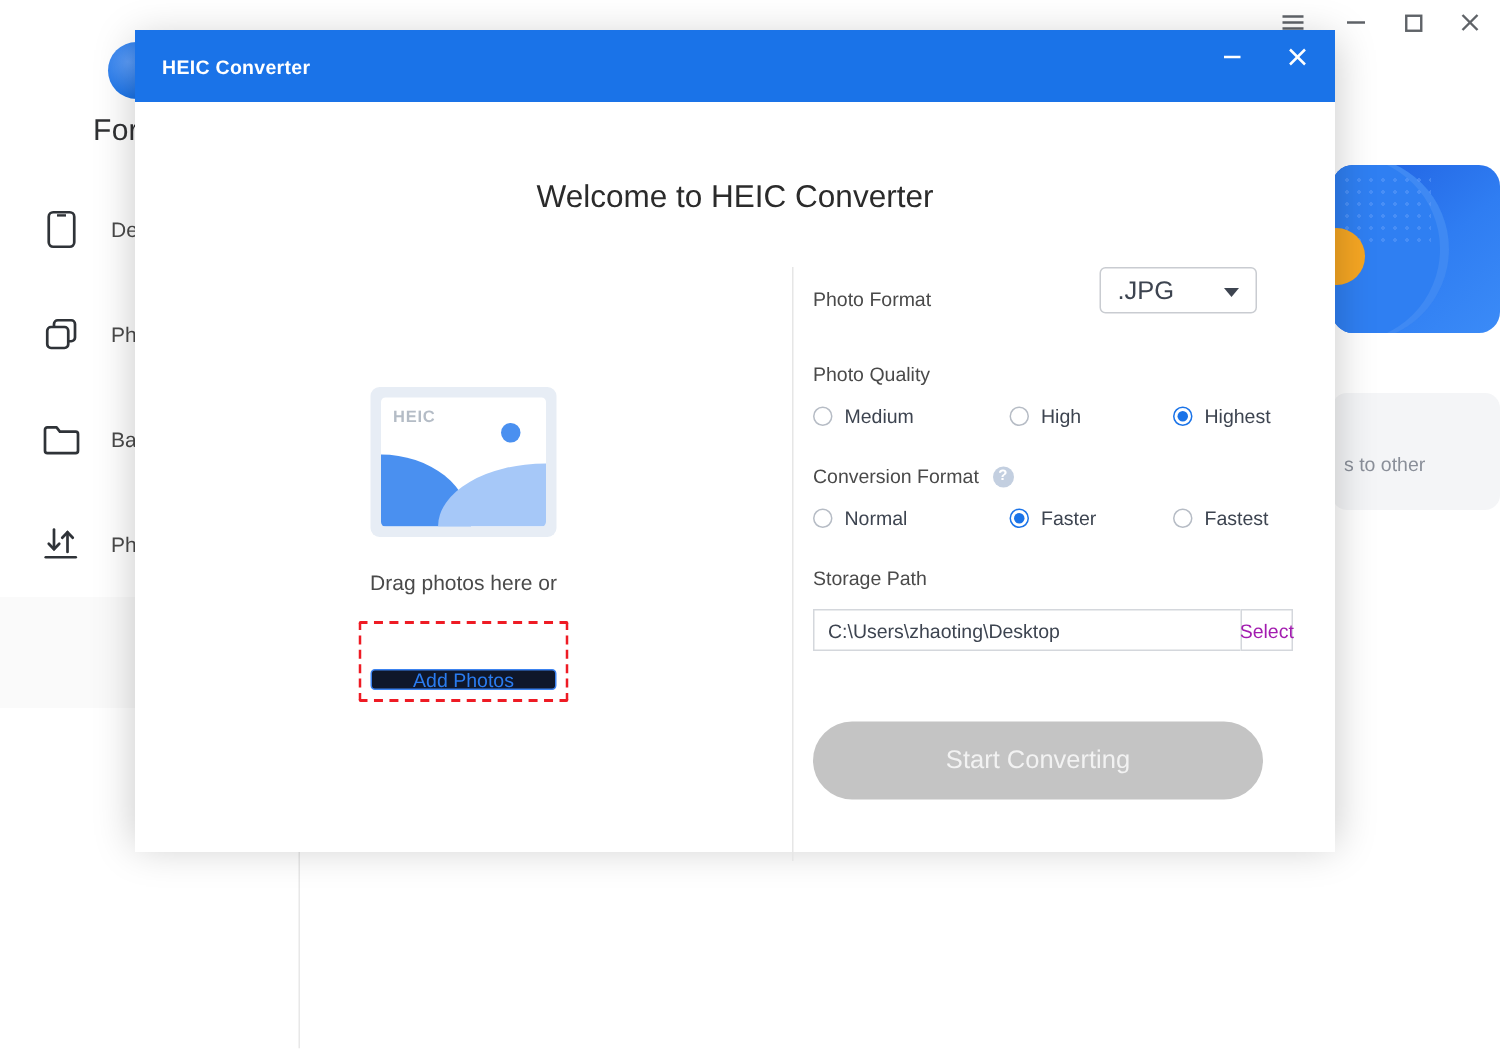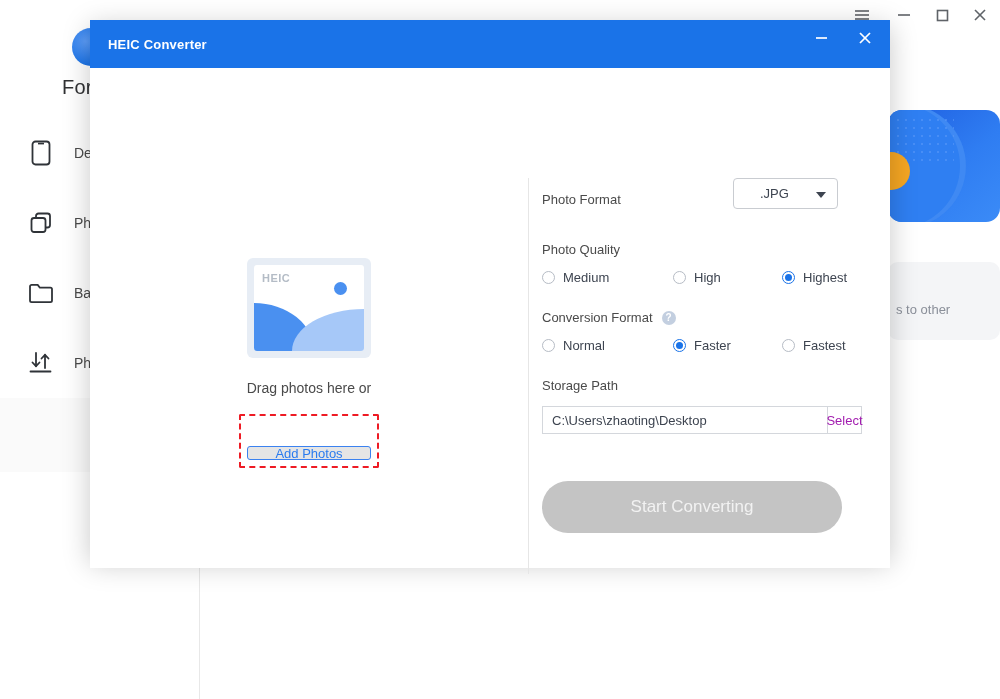--- a/index.html
+++ b/index.html
@@ -99,37 +99,37 @@
                  background:#a6c8f8; border-top-left-radius:72px 42px; }
 
   .drag-txt { margin-top:22px; font-size:14px; color:#4a4a4a; }
 
   .addwrap { position:relative; width:124px; height:38px; margin:26px auto 0; }
   .dashbox {
       position:absolute; left:-8px; top:-8px; right:-8px; bottom:-8px;
       border:2px dashed #ee1b24; border-radius:2px;
   }
   .add-btn {
-      position:absolute; inset:0; border:1px solid #3b82f0; border-radius:3px; background:#e5e5e5;
+      position:absolute; inset:0; border:1px solid #3b82f0; border-radius:3px; background:#0f172a;
       display:flex; align-items:center; justify-content:center;
       font-size:13px; color:#2a7bef; cursor:pointer;margin-top:24px;
   }
 
   
   .right-pane { position:absolute; left:452px; top:110px; width:320px; }
   .fld-label { font-size:13px; color:#4a4a4a; }
 
   .row-format { position:relative; height:46px; }
   .row-format .fld-label { position:absolute; left:0; top:14px; }
   .dropdown {
       position:absolute; left:191px; top:0; width:105px; height:31px;
       border:1px solid #c9ccd1; border-radius:4px; background:#fff;
       display:flex; align-items:center; cursor:pointer;
   }
-  .dropdown .dd-val { margin-left:26px; font-size:13px; color:#3d4450; }
+  .dropdown .dd-val { margin-left:11px; font-size:17px; color:#3d4450; }
   .dd-caret { position:absolute; right:11px; top:13px; width:0; height:0;
               border-left:5px solid transparent; border-right:5px solid transparent; border-top:6px solid #3d4450; }
 
   .sec-head { margin-top:18px; font-size:13px; color:#4a4a4a; display:flex; align-items:center; }
   .help-ico { margin-left:9px; width:14px; height:14px; border-radius:50%; background:#c3cfe0;
               color:#fff; font-size:10px; line-height:14px; text-align:center; font-weight:bold; cursor:pointer; }
 
   .radio-row { margin-top:13px; position:relative; height:22px; }
   .radio { position:absolute; display:flex; align-items:center; cursor:pointer; }
   .rdot { width:13px; height:13px; border-radius:50%; border:1px solid #b6bcc5; background:#fff;
@@ -274,20 +274,21 @@
             <g stroke="#ffffff" stroke-width="1.7">
               <line x1="2" y1="2" x2="12" y2="12"></line>
               <line x1="12" y1="2" x2="2" y2="12"></line>
             </g>
           </svg>
       </div>
     </div>
 
     <div class="dlg-body">
 
+      <div class="welcome">Welcome to HEIC Converter</div>
 
       <div class="split"></div>
 
       <div class="left-pane">
         <div class="heic-thumb">
           <div class="heic-inner">
             <span class="heic-tag">HEIC</span>
             <span class="heic-sun"></span>
             <span class="heic-hill-l"></span>
             <span class="heic-hill-r"></span>

